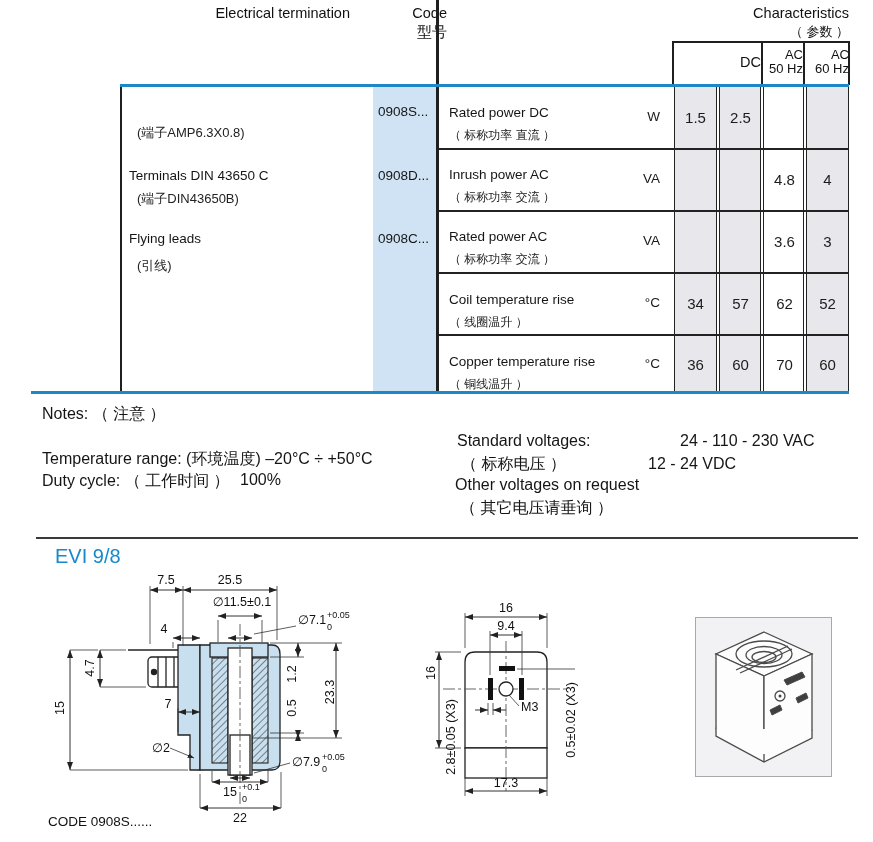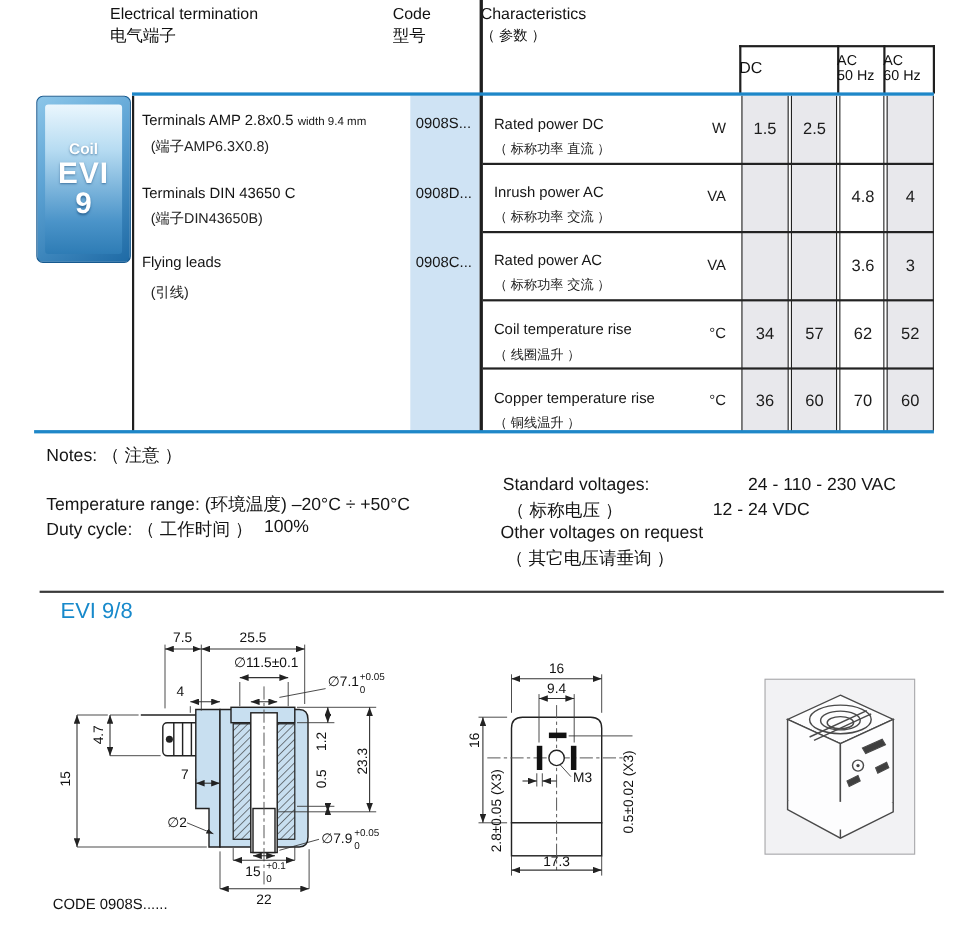--- a/index.html
+++ b/index.html
@@ -1,19 +1,19 @@
 <!DOCTYPE html>
 <html><head>
 <meta charset="utf-8">
 <style>
   html,body{margin:0;padding:0;background:#fff;}
   .page{position:relative;width:873px;height:842px;background:#fff;overflow:hidden;
         font-family:"Liberation Sans",sans-serif;color:#1a1a1a;}
   .abs{position:absolute;}
-  .ctr{text-align:left;}
+  .ctr{text-align:right;}
   .h-en{font-size:14.5px;color:#111;}
   .h-zh{font-size:15px;color:#111;}
   .sub{font-size:13px;line-height:14px;color:#111;}
   .blue-line{position:absolute;background:#1e87c8;}
   .black-line{position:absolute;background:#1f1f1f;}
   .gray-line{position:absolute;background:#3a3a3a;}
   .codecol{position:absolute;background:#cfe3f4;}
   .colbox{position:absolute;top:87px;height:305px;box-sizing:border-box;
           border-left:1.5px solid #222;border-right:1.5px solid #222;}
   .colgray{background:#e8e8ec;}
@@ -52,21 +52,20 @@
   svg .cap{font-family:"Liberation Sans",sans-serif;font-size:13.5px;fill:#111;}
   svg .iso{stroke:#4a4a4a;stroke-width:1.3;fill:#fdfdfe;}
   svg .isod{stroke:#4a4a4a;stroke-width:1;fill:#3f3f3f;}
 </style>
 </head>
 <body>
 
 <div class="page">
 
   <div class="abs ctr h-en" style="left:100px;top:5px;width:250px;">Electrical termination</div>
-  <div class="abs ctr h-zh" style="left:100px;top:23px;width:250px;">电气端子</div>
   <div class="abs ctr h-en" style="left:357px;top:5px;width:90px;">Code</div>
   <div class="abs ctr h-zh" style="left:357px;top:23px;width:90px;">型号</div>
   <div class="abs ctr h-en" style="left:437px;top:5px;width:412px;">Characteristics</div>
   <div class="abs ctr h-zh" style="left:437px;top:23px;width:412px;font-size:13px;">（ 参数 ）</div>
 
   <div class="black-line" style="left:672px;top:41px;width:178px;height:1.5px;"></div>
   <div class="black-line" style="left:672px;top:41px;width:1.5px;height:44px;"></div>
   <div class="black-line" style="left:761px;top:41px;width:1.5px;height:44px;"></div>
   <div class="black-line" style="left:803px;top:41px;width:1.5px;height:44px;"></div>
   <div class="black-line" style="left:848px;top:41px;width:1.5px;height:44px;"></div>
@@ -87,33 +86,21 @@
   <div class="colbox colgray" style="left:806px;width:43px;"></div>
   <div class="rowline" style="top:148px;"></div>
   <div class="rowline" style="top:210px;"></div>
   <div class="rowline" style="top:272px;"></div>
   <div class="rowline" style="top:334px;"></div>
   <div class="black-line" style="left:436px;top:0;width:2.5px;height:392px;"></div>
   <div class="black-line" style="left:120px;top:87px;width:2px;height:305px;"></div>
   <div class="blue-line" style="left:120px;top:84px;width:729px;height:3px;"></div>
   <div class="blue-line" style="left:31px;top:391px;width:818px;height:3px;"></div>
 
-  <div class="badge">
-    <div class="badge-in"></div>
-    <div class="badge-txt">
-      <div class="badge-l1">Coil</div>
-      <div class="badge-l2">EVI</div>
-      <div class="badge-l3">9</div>
-    </div>
-  </div>
-
-  <div class="tm-en" style="top:102px;">
-    <span>Terminals AMP 2.8x0.5</span>
-    <span class="tm-sm">width 9.4 mm</span>
-  </div>
+
   <div class="tm-zh" style="top:124px;">(端子AMP6.3X0.8)</div>
   <div class="tm-en" style="top:168px;">Terminals DIN 43650 C</div>
   <div class="tm-zh" style="top:190px;">(端子DIN43650B)</div>
   <div class="tm-en" style="top:231px;">Flying leads</div>
   <div class="tm-zh" style="top:257px;">(引线)</div>
   <div class="code" style="top:104px;">0908S...</div>
   <div class="code" style="top:168px;">0908D...</div>
   <div class="code" style="top:231px;">0908C...</div>
 
   <div class="rl-en" style="top:105px;">Rated power DC</div>

